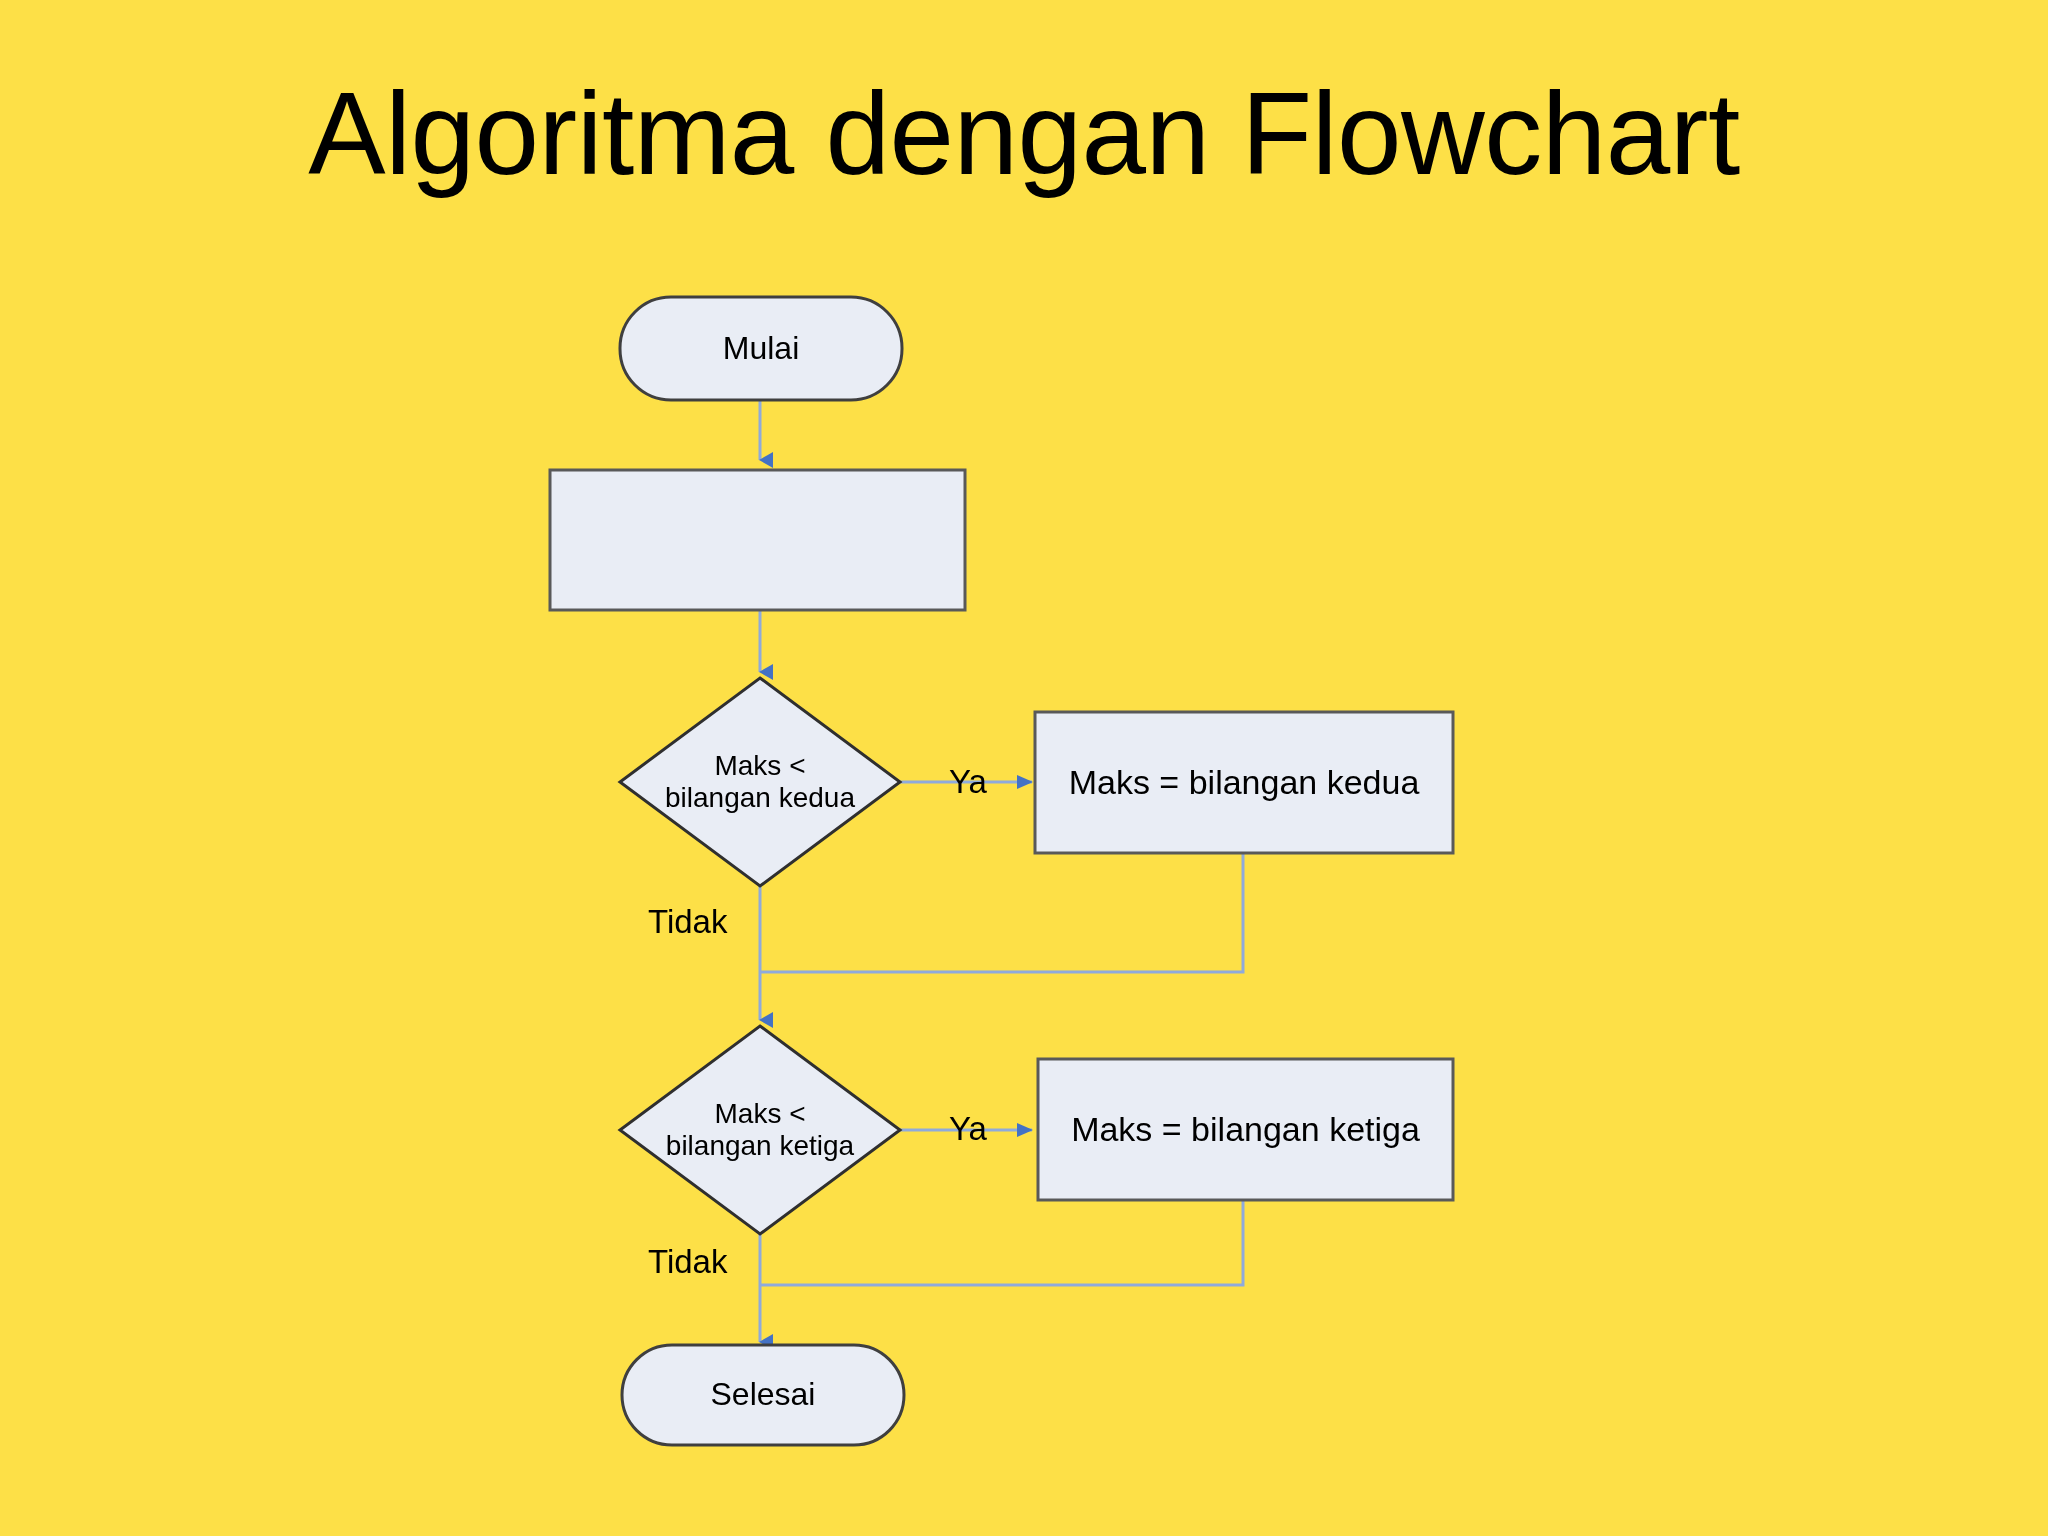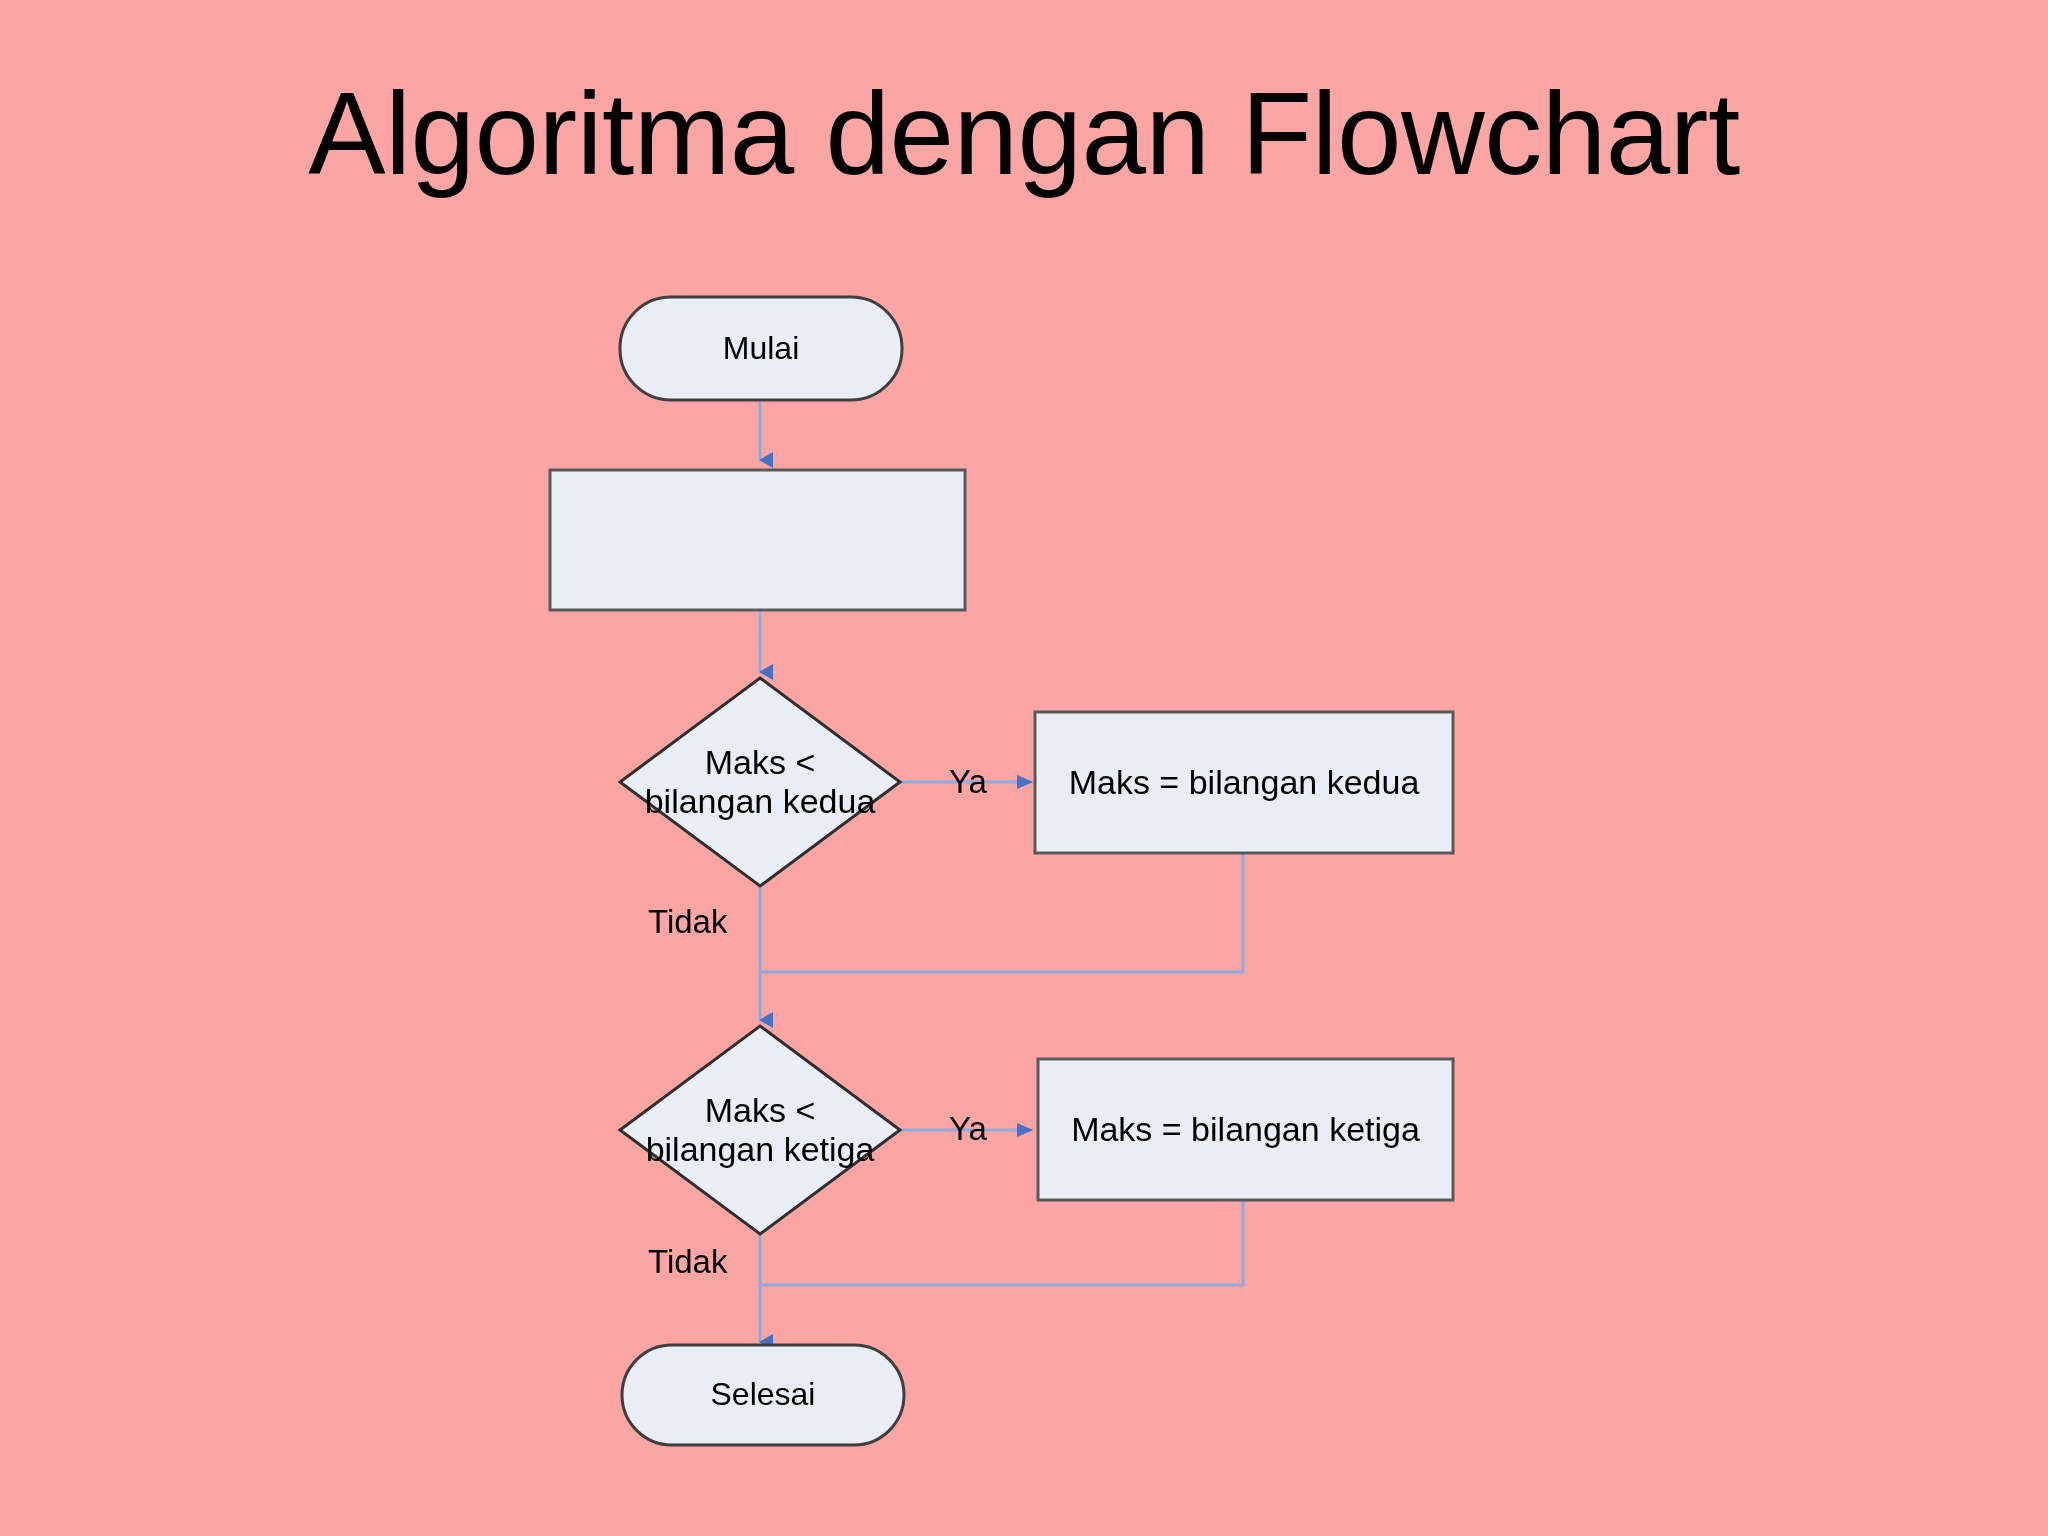--- a/index.html
+++ b/index.html
@@ -11,21 +11,21 @@
     width: 2048px;
     height: 1536px;
     font-family: "Liberation Sans", sans-serif;
     overflow: hidden;
   }
 
   #slide {
     position: relative;
     width: 2048px;
     height: 1536px;
-    background: #fca5a5;
+    background: #fde047;
   }
 
   
   #slide-title {
     position: absolute;
     left: 0;
     top: 72px;
     width: 2048px;
     text-align: center;
     font-family: "Liberation Sans", sans-serif;
@@ -63,21 +63,21 @@
     color: #000000;
     font-family: "Liberation Sans", sans-serif;
     font-size: 32px;
     line-height: 1.16;
     white-space: pre-line;
     pointer-events: none;
   }
 
   .terminator-label { font-size: 32px; }
   .process-label    { font-size: 34px; }
-  .decision-label   { font-size: 34px; }
+  .decision-label   { font-size: 28px; }
 
   .edge-label {
     position: absolute;
     color: #000000;
     font-family: "Liberation Sans", sans-serif;
     font-size: 33px;
     line-height: 1;
     white-space: nowrap;
   }
 </style>

